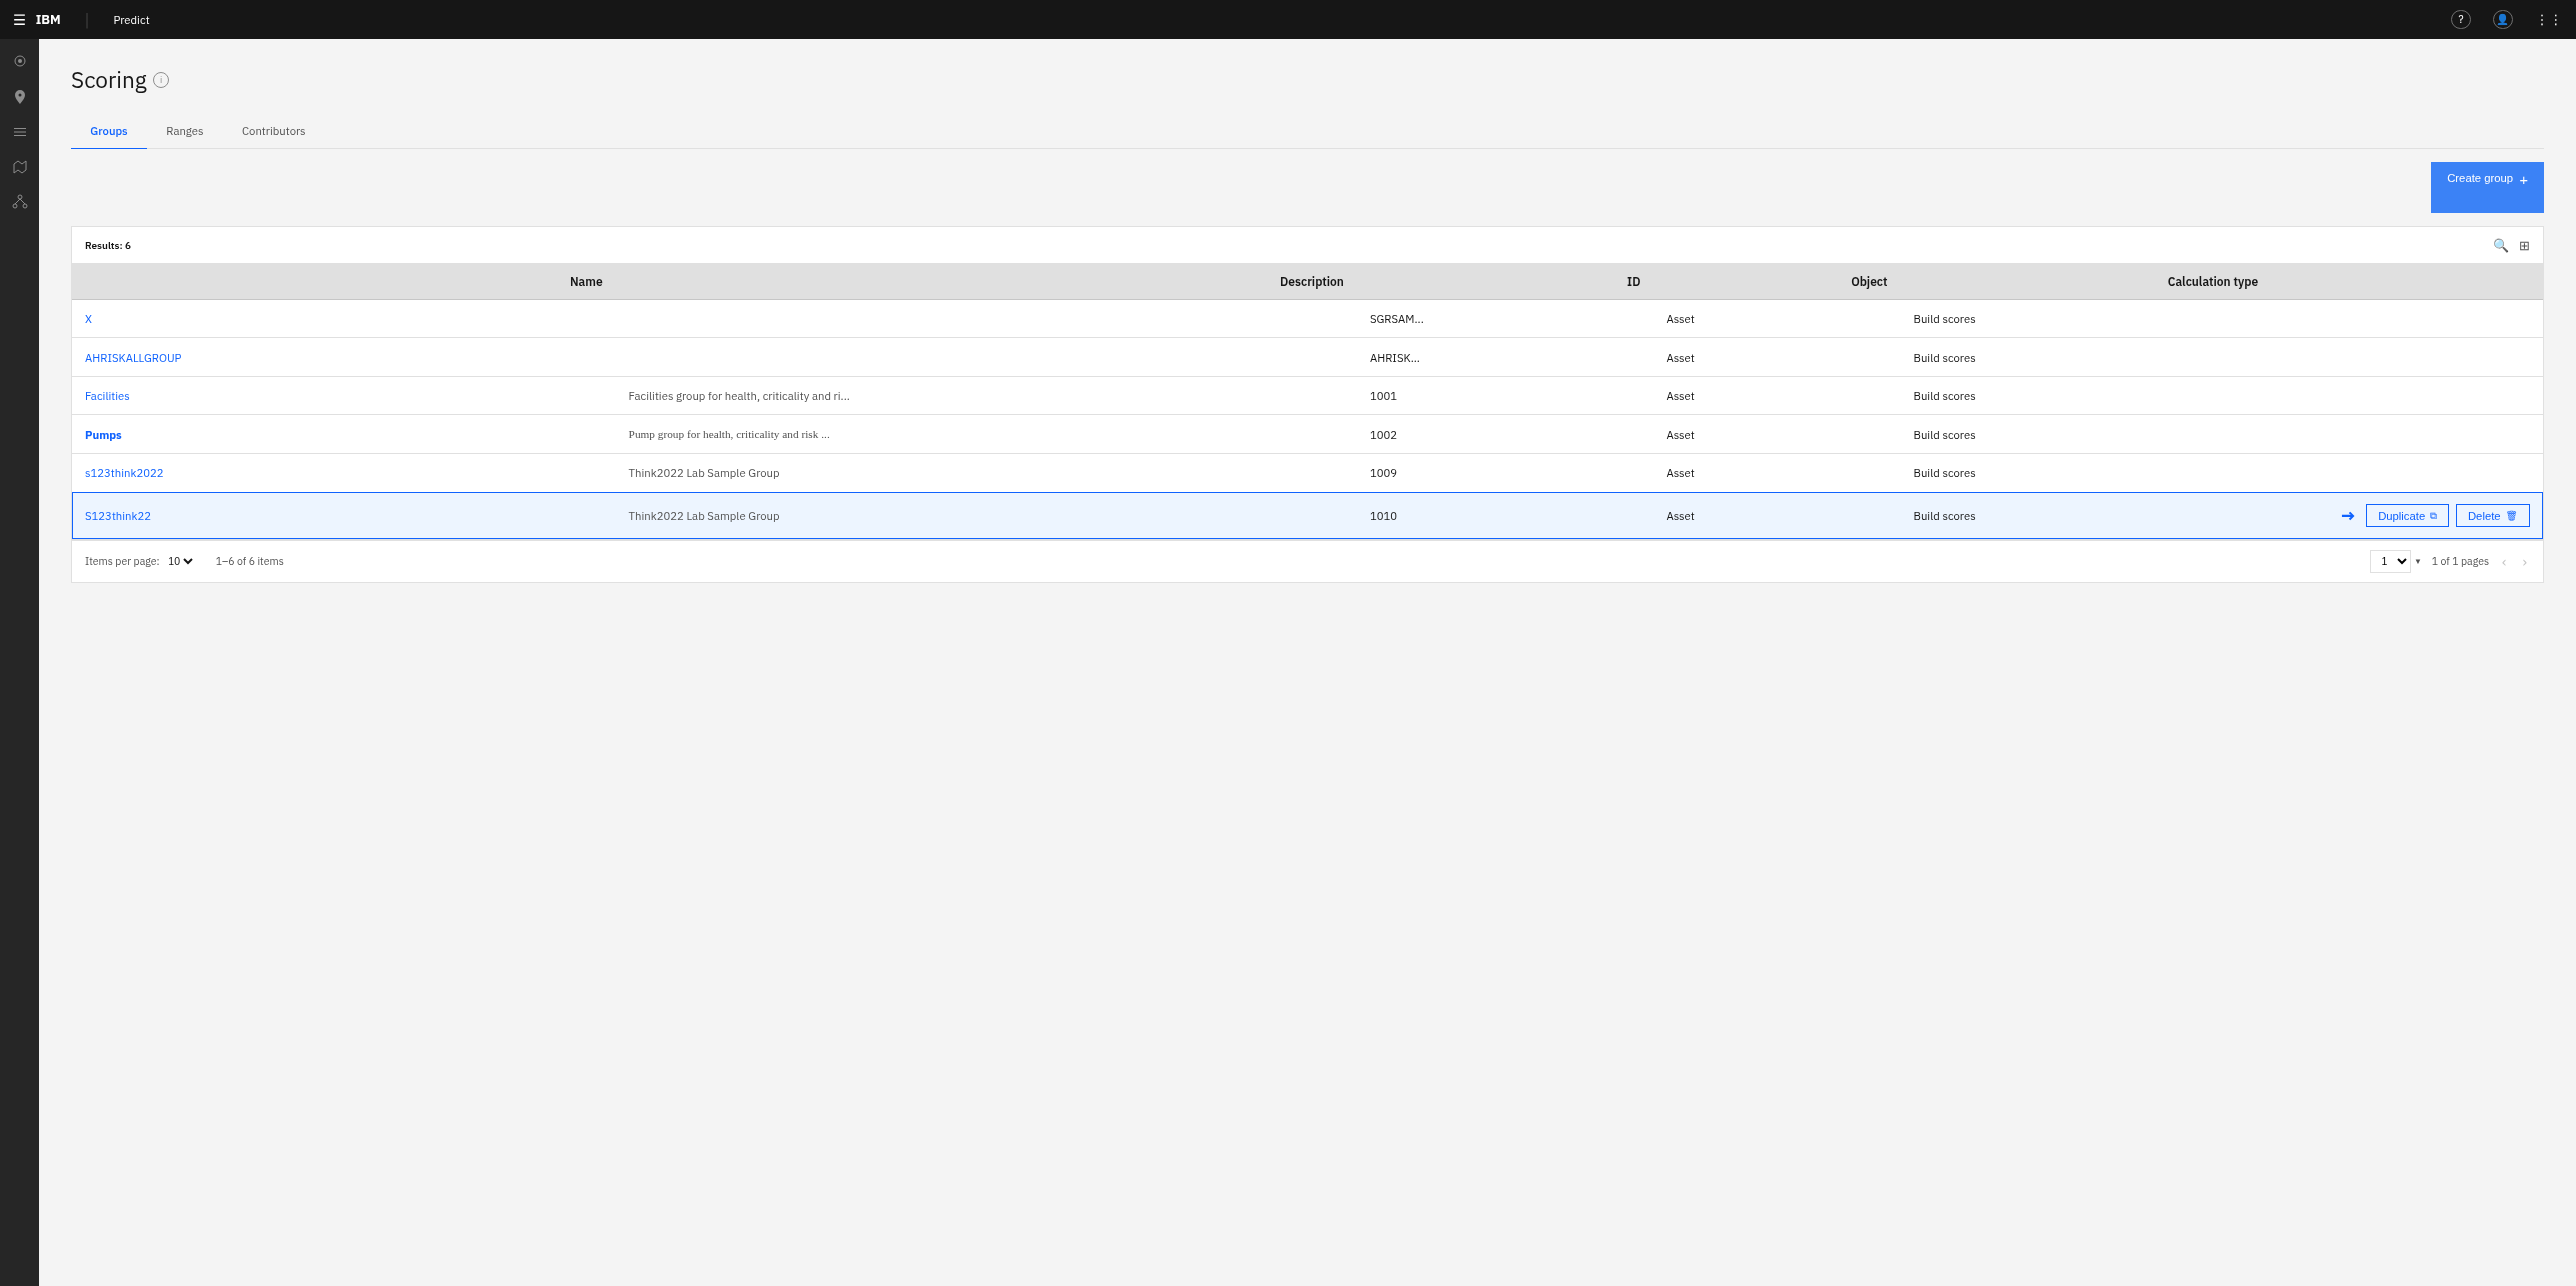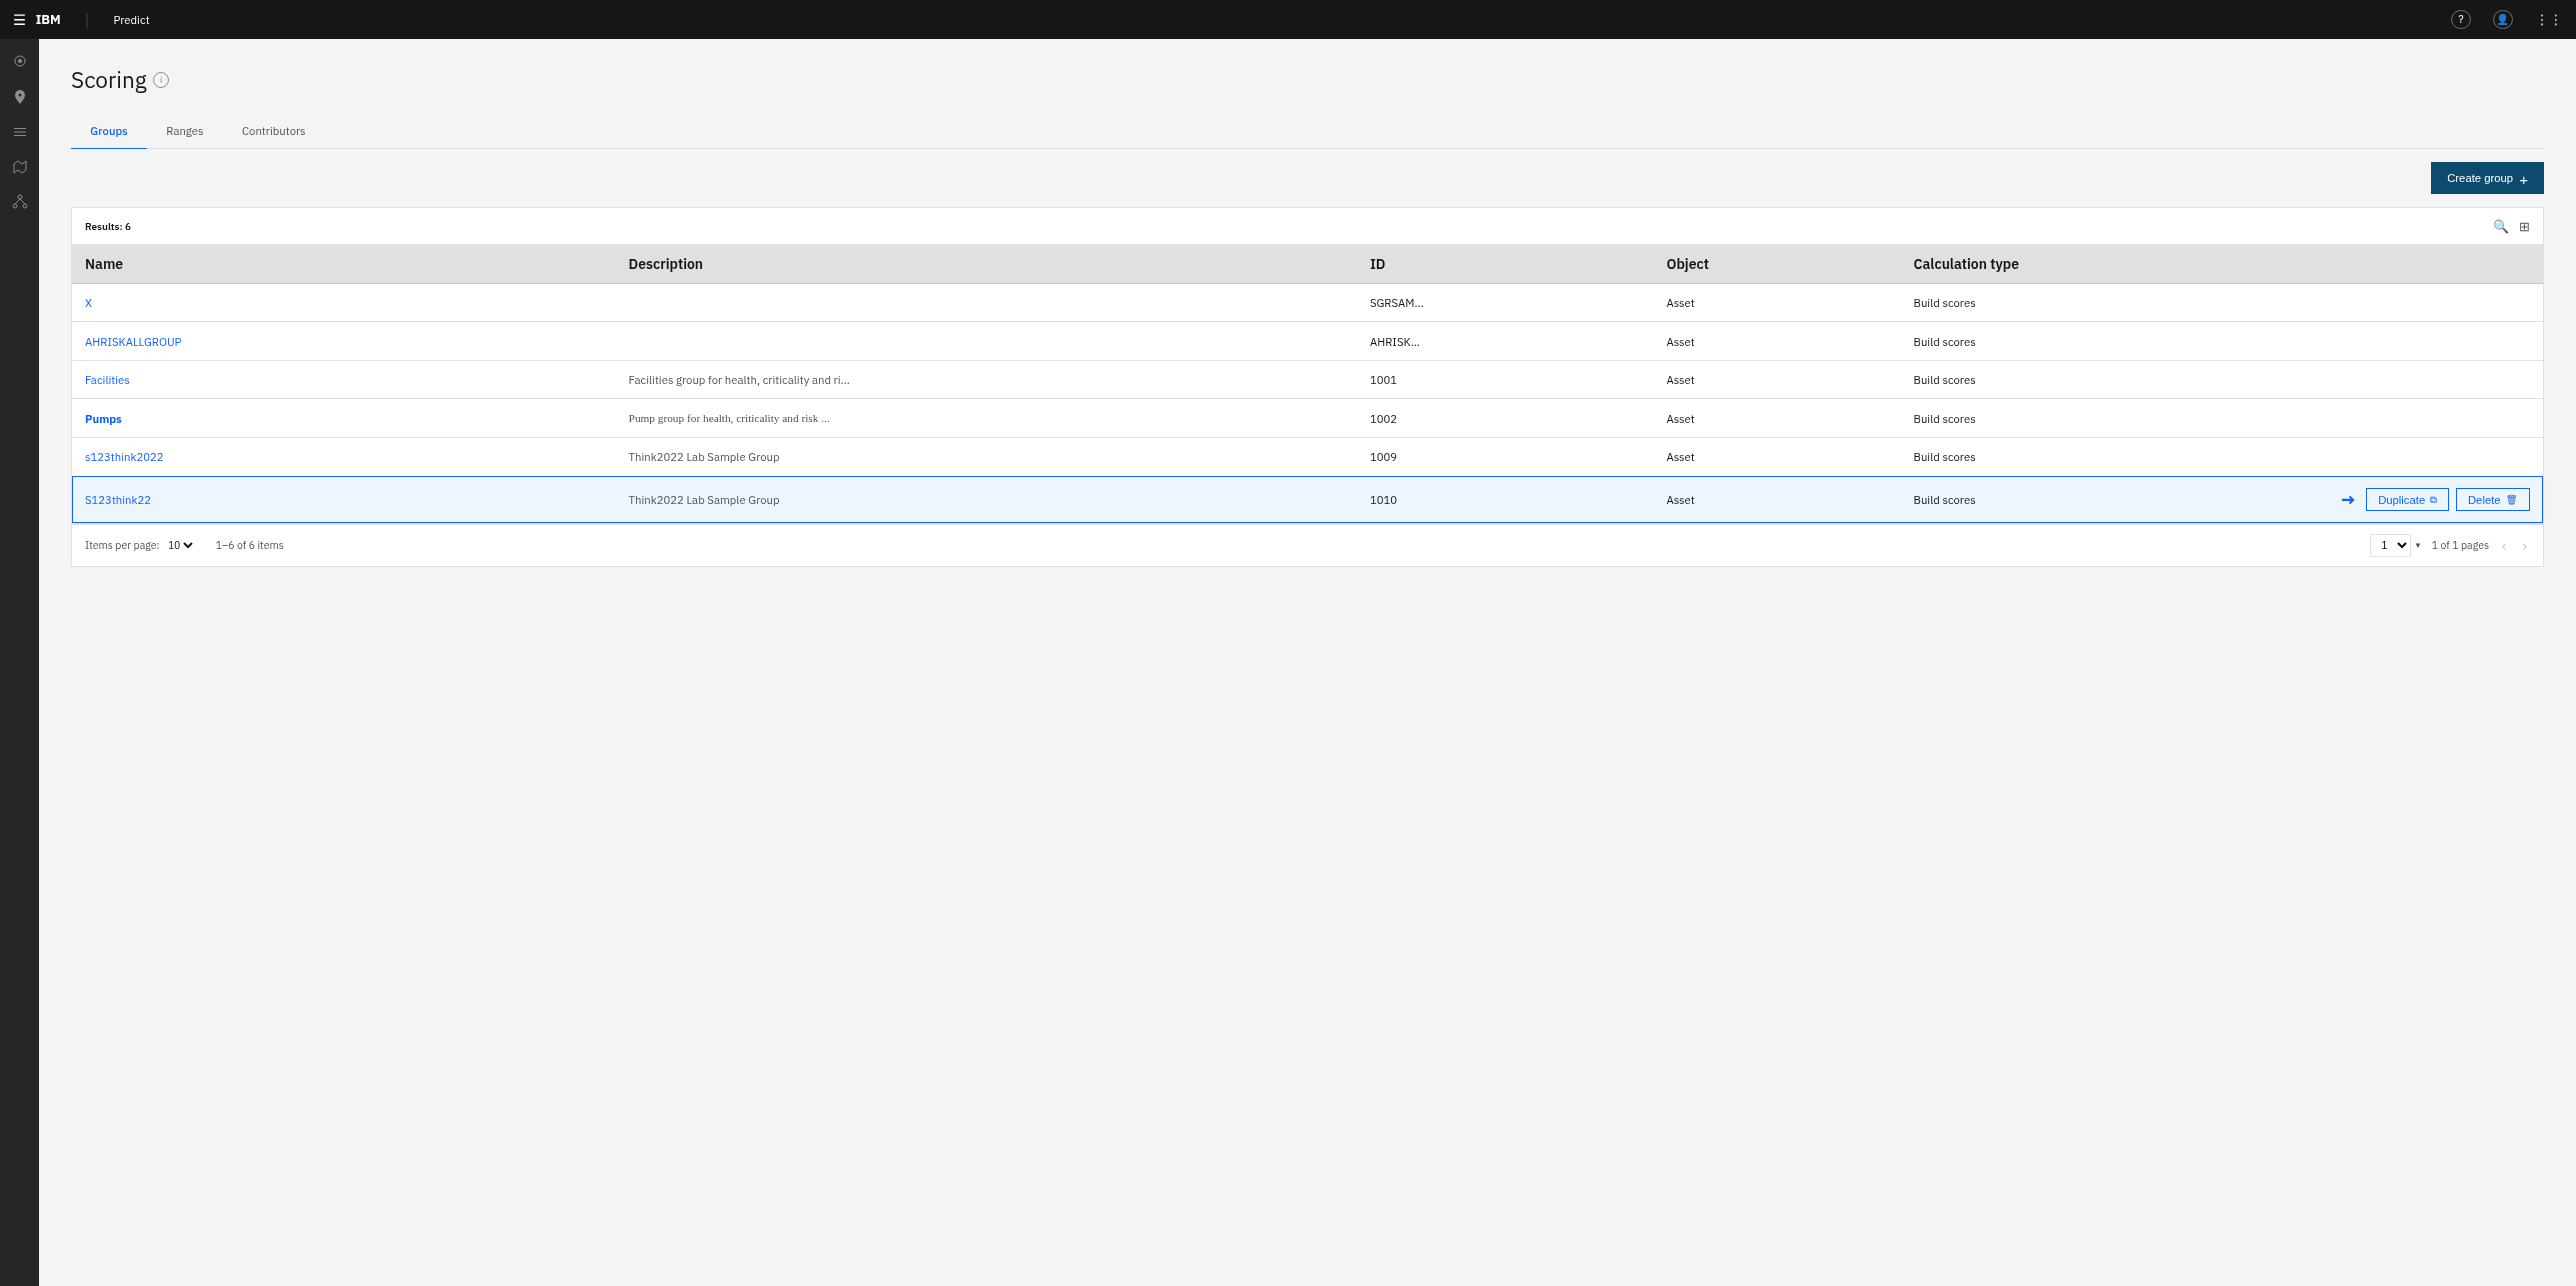--- a/index.html
+++ b/index.html
@@ -108,30 +108,30 @@
     }
 
     
     .toolbar {
       display: flex;
       justify-content: flex-end;
       padding: 13px 0;
       background: #f4f4f4;
     }
     .create-group-btn {
-      background: #0c4a6e;
+      background: #3b82f6;
       color: #fff;
       border: none;
       padding: 9.7px 16px;
       font-size: 11.3px;
       cursor: pointer;
       display: flex;
       align-items: flex-start;
       gap: 6.4px;
-      height: 32px;
+      height: 51px;
     }
     .create-group-btn .plus { font-size: 14.5px; font-weight: 300; }
 
     
     .table-container {
       background: #fff;
       border: 0.8px solid #e0e0e0;
     }
 
     
@@ -161,23 +161,23 @@
 
     
     table {
       width: 100%;
       border-collapse: collapse;
     }
     thead tr {
       background: #e0e0e0;
     }
     thead th {
-      text-align: left;
+      text-align: right;
       padding: 9.7px 13px;
-      font-size: 14px;
+      font-size: 12px;
       font-weight: 600;
       color: #161616;
       border-bottom: 0.8px solid #c6c6c6;
     }
     tbody tr {
       border-bottom: 0.8px solid #e0e0e0;
       background: #fff;
     }
     tbody tr.highlighted {
       background: #edf5ff;

